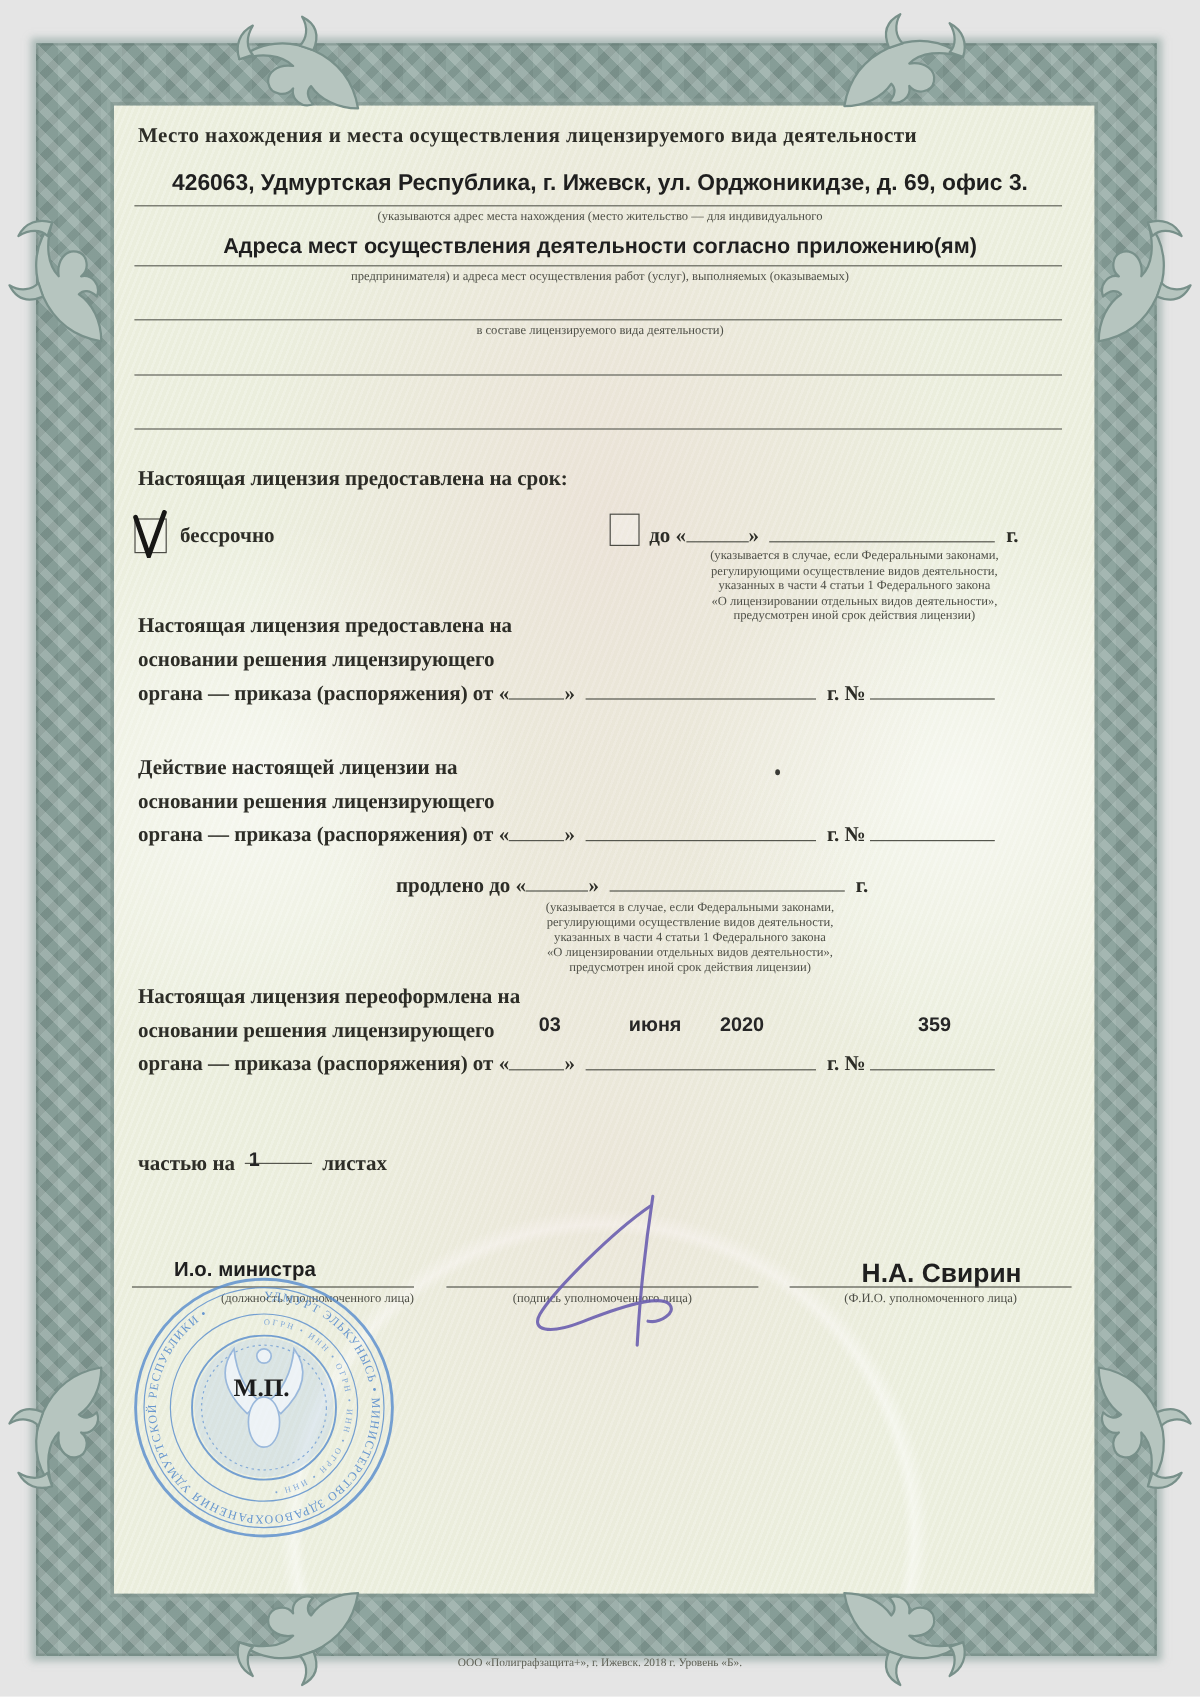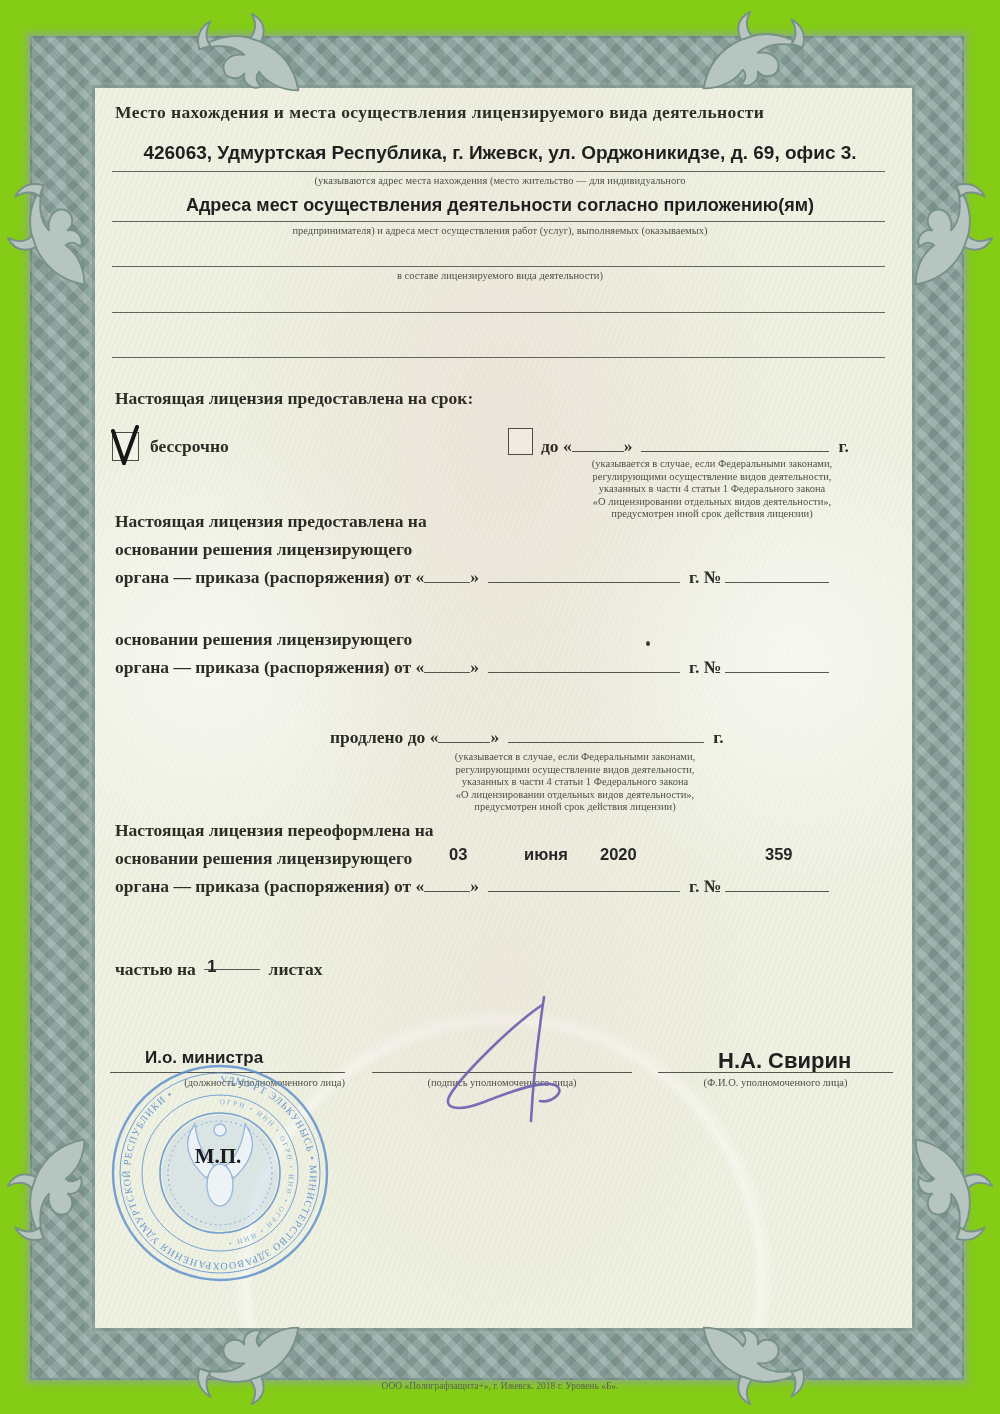--- a/index.html
+++ b/index.html
@@ -1,16 +1,16 @@
 <!DOCTYPE html>
 <html><head>
 <meta charset="utf-8">
 <style>
   html,body{margin:0;padding:0;background:#ffffff;}
-  .page{position:relative;width:1000px;height:1414px;background:#84cc16;overflow:hidden;
+  .page{position:relative;width:1000px;height:1414px;background:#e5e5e5;overflow:hidden;
         font-family:"Liberation Serif", serif;color:#2e2e29;}
   
   .band{position:absolute;left:30px;top:36px;right:36px;bottom:34px;
         background-color:#8ea59f;
         background-image:
           repeating-linear-gradient(45deg, rgba(255,255,255,.20) 0 7px, rgba(255,255,255,0) 7px 16px),
           repeating-linear-gradient(-45deg, rgba(40,60,55,.14) 0 7px, rgba(0,0,0,0) 7px 16px),
           repeating-linear-gradient(90deg, rgba(40,60,55,.08) 0 18px, rgba(0,0,0,0) 18px 36px);
         box-shadow:0 0 6px 4px rgba(142,165,159,.65), inset 0 0 0 2px rgba(85,108,102,.30);}
   .paper{position:absolute;left:95px;top:88px;right:88px;bottom:86px;
@@ -133,20 +133,21 @@
       <div>Настоящая лицензия предоставлена на</div>
       <div>основании решения лицензирующего</div>
       <div>
         <span>органа — приказа (распоряжения) от «</span><span class="blank w46"></span><span>»</span><span class="blank w192 gapl"></span><span class="gapl">г. №</span><span class="blank w104 gaps"></span>
       </div>
     </div>
 
     <div class="inkdot" style="left:646px;top:641px"></div>
 
     <div class="abs serifb para" style="left:115px;top:625px">
+      <div>Действие настоящей лицензии на</div>
       <div>основании решения лицензирующего</div>
       <div>
         <span>органа — приказа (распоряжения) от «</span><span class="blank w46"></span><span>»</span><span class="blank w192 gapl"></span><span class="gapl">г. №</span><span class="blank w104 gaps"></span>
       </div>
     </div>
 
     <div class="abs serifb" style="left:330px;top:727px">
       <span>продлено до «</span><span class="blank w52"></span><span>»</span><span class="blank w196 gapl"></span><span class="gapl">г.</span>
     </div>
     <div class="abs" style="left:415px;top:751px;width:320px">

